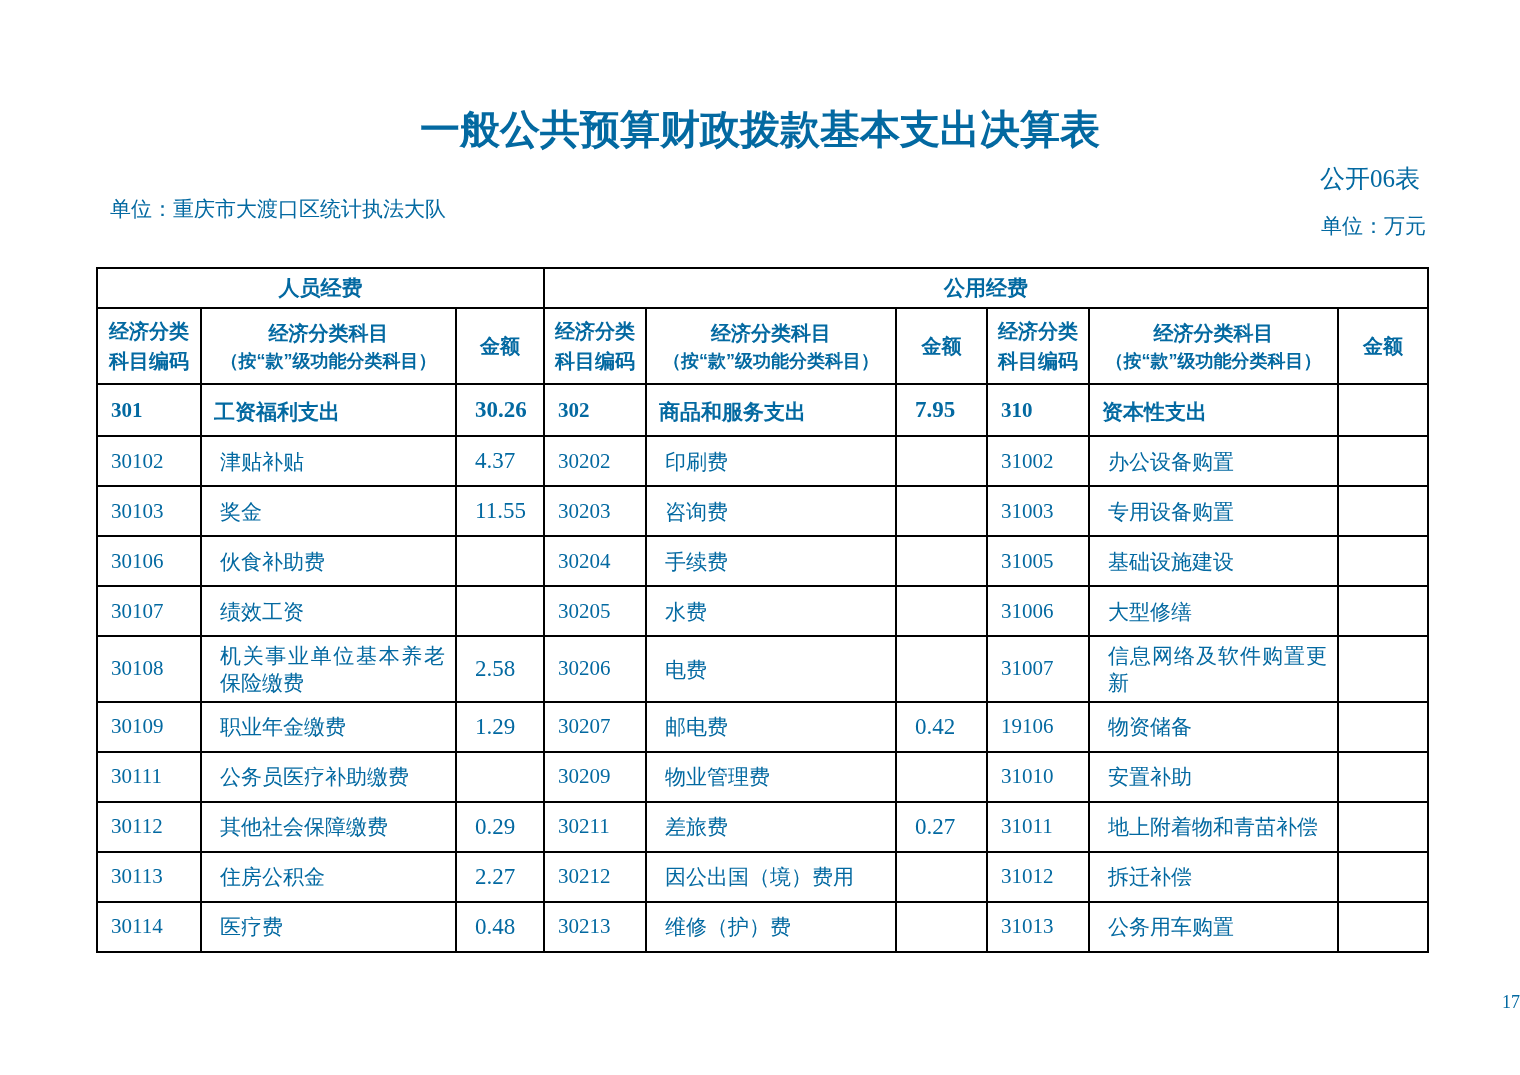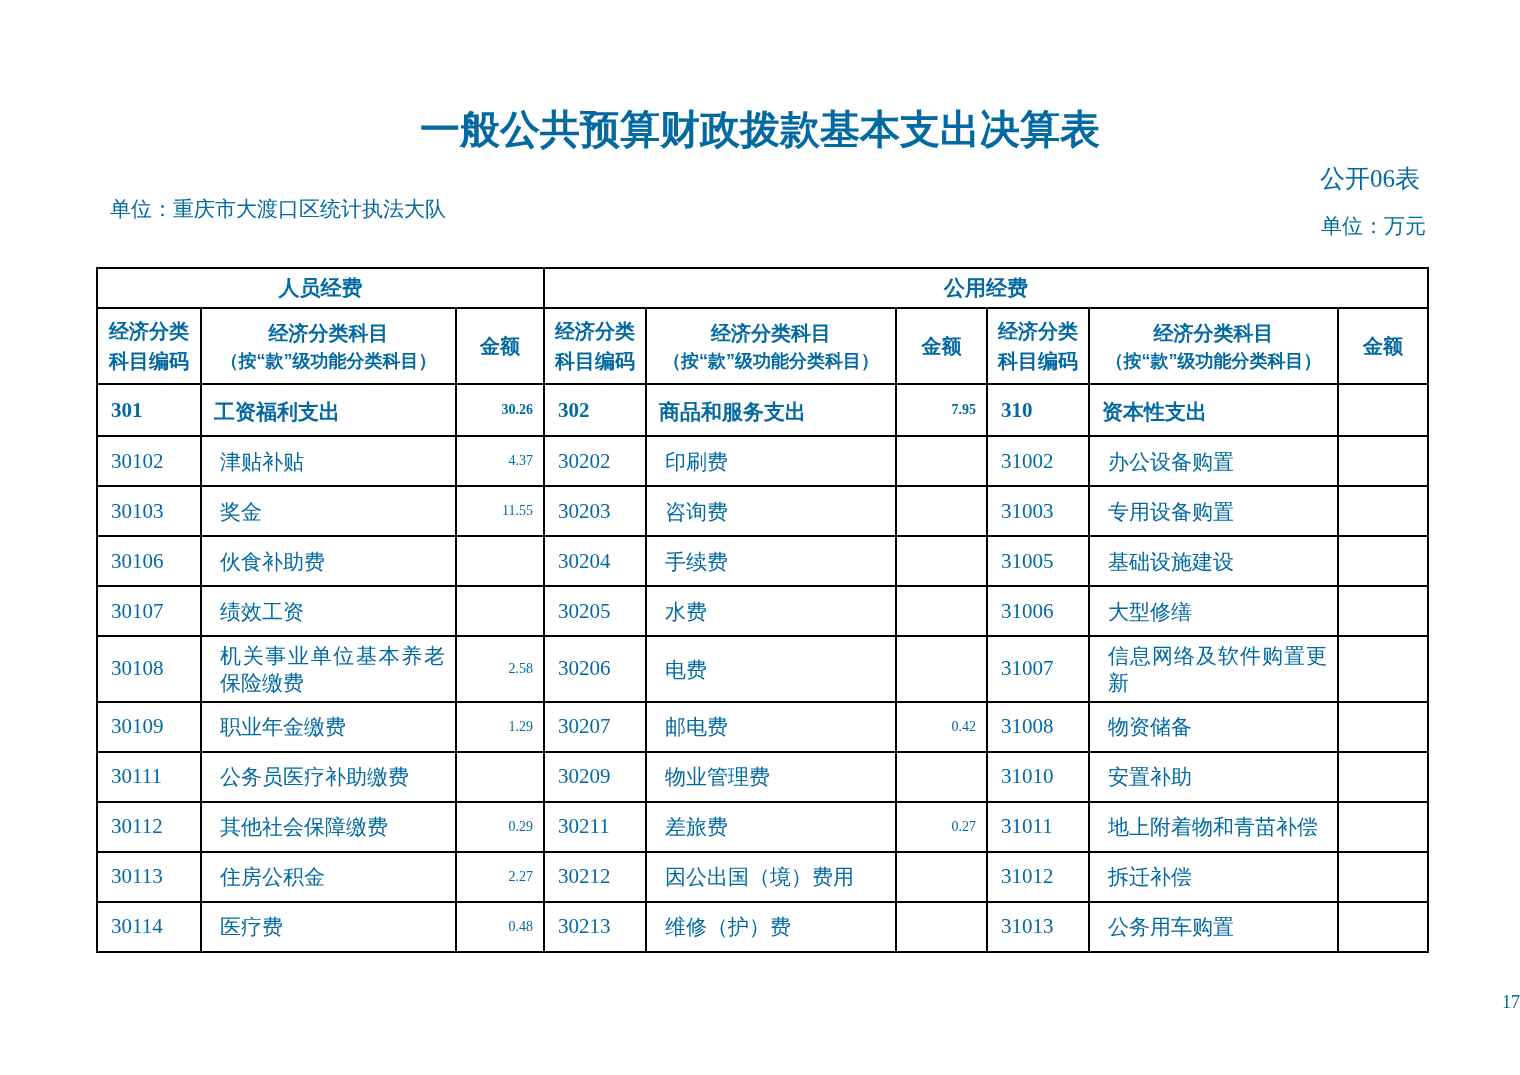--- a/index.html
+++ b/index.html
@@ -87,23 +87,22 @@
     padding: 3px 4px 3px 13px;
   }
   td.subject {
     font-size: 21px;
     text-align: justify;
     text-justify: inter-character;
     padding: 6px 10px 3px 18px;
     line-height: 1.3;
   }
   td.amount {
-    font-size: 14px;
-    text-align: right;
-    padding: 3px 10px 3px 4px;
+    font-size: 23px;
+    padding: 3px 10px 3px 18px;
   }
   tr.summary td {
     height: 41px;
     font-weight: bold;
   }
   tr.summary td.subject {
     font-family: "Liberation Sans", "DejaVu Sans", sans-serif;
     text-align: left;
     padding-left: 12px;
   }
@@ -236,21 +235,21 @@
           <td class="subject">信息网络及软件购置更新</td>
           <td class="amount"></td>
         </tr>
         <tr class="datarow">
           <td class="code">30109</td>
           <td class="subject">职业年金缴费</td>
           <td class="amount">1.29</td>
           <td class="code">30207</td>
           <td class="subject">邮电费</td>
           <td class="amount">0.42</td>
-          <td class="code">31008</td>
+          <td class="code">19106</td>
           <td class="subject">物资储备</td>
           <td class="amount"></td>
         </tr>
         <tr class="datarow">
           <td class="code">30111</td>
           <td class="subject">公务员医疗补助缴费</td>
           <td class="amount"></td>
           <td class="code">30209</td>
           <td class="subject">物业管理费</td>
           <td class="amount"></td>

